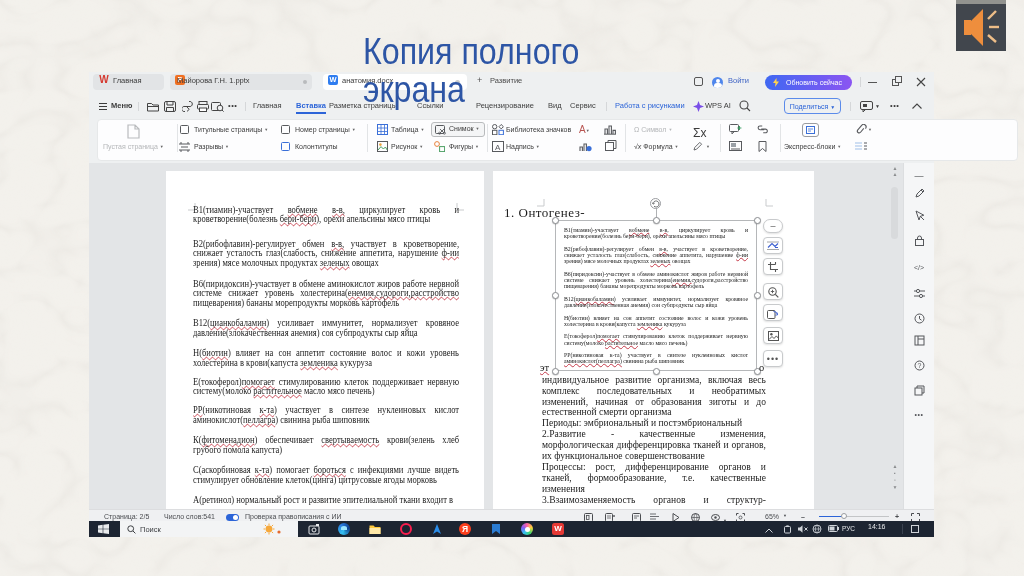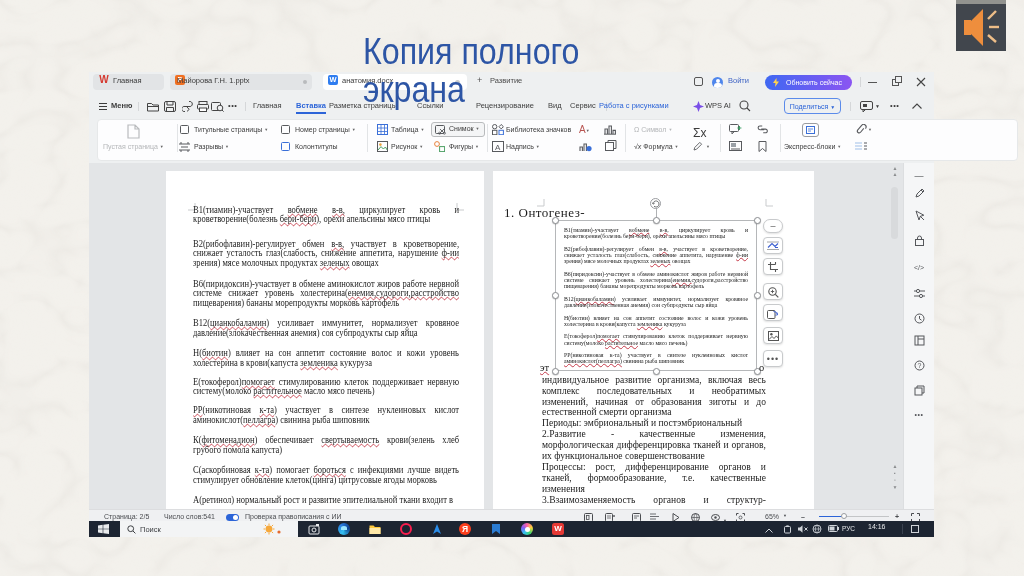--- a/index.html
+++ b/index.html
@@ -137,21 +137,21 @@
   <div class="mi" style="left:139px;letter-spacing:0.5px;">•••</div>
   <div class="abs" style="left:156px;top:30px;width:1px;height:9px;background:#d5d7d9;"></div>
   <div class="mi" style="left:164px;">Главная</div>
   <div class="mi" style="left:207px;color:#2c64d8;font-weight:bold;border-bottom:2px solid #2c64d8;padding-bottom:2px;">Вставка</div>
   <div class="mi" style="left:240px;">Разметка страницы</div>
   <div class="mi" style="left:328px;">Ссылки</div>
   <div class="mi" style="left:387px;">Рецензирование</div>
   <div class="mi" style="left:459px;">Вид</div>
   <div class="mi" style="left:481px;">Сервис</div>
   <div class="abs" style="left:517px;top:30px;width:1px;height:9px;background:#d5d7d9;"></div>
-  <div class="mi" style="left:510px;color:#2c64d8;">Работа с рисунками</div>
+  <div class="mi" style="left:526px;color:#2c64d8;">Работа с рисунками</div>
   <svg class="abs" style="left:604px;top:29px;" width="11" height="11">
       <path d="M5.5 0 L7 4 L11 5.5 L7 7 L5.5 11 L4 7 L0 5.5 L4 4 Z" fill="#7a4fe8"></path>
     </svg>
   <div class="mi" style="left:616px;">WPS AI</div>
   <svg class="abs" style="left:650px;top:28px;" width="12" height="12">
       <circle cx="5" cy="5" r="4" fill="none" stroke="#444" stroke-width="1.1"></circle>
       <path d="M8 8 l3 3" stroke="#444" stroke-width="1.1"></path>
     </svg>
   <div class="abs" style="left:695px;top:26px;width:57px;height:16px;border:1px solid #5b8bea;border-radius:4px;color:#2c64d8;font-size:7px;line-height:15px;text-align:center;">Поделиться <span style="font-size:5px;">▼</span></div>
   <div class="abs" style="left:761px;top:30px;width:1px;height:9px;background:#d5d7d9;"></div>

